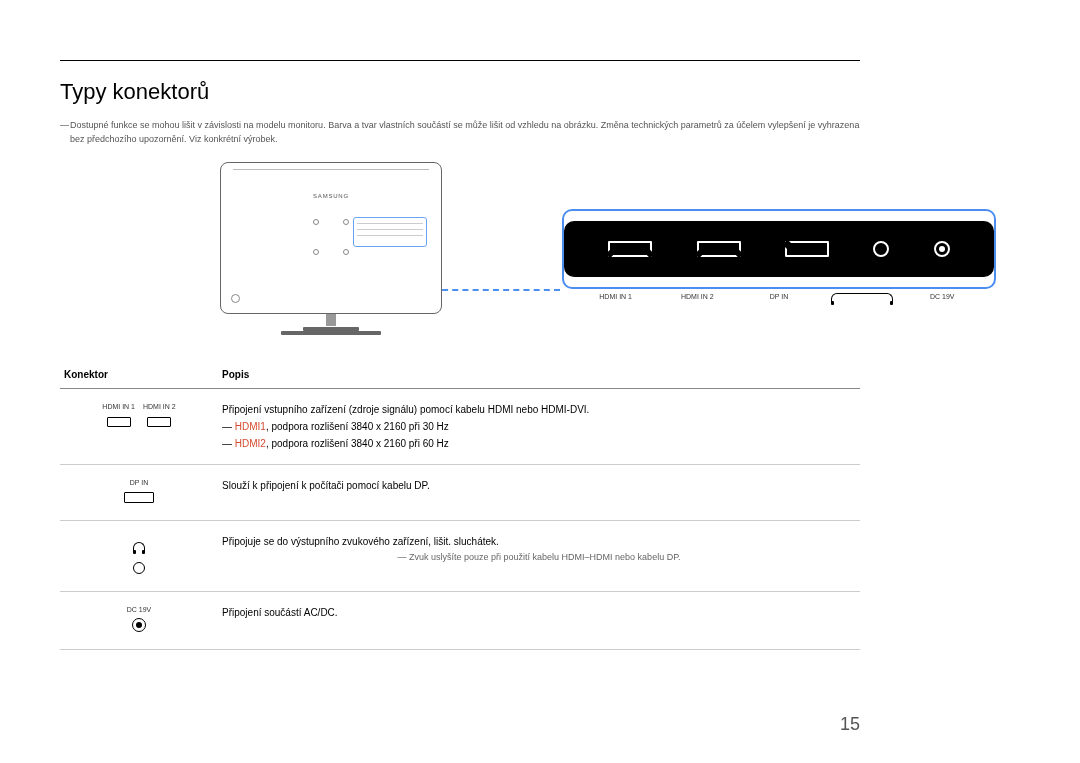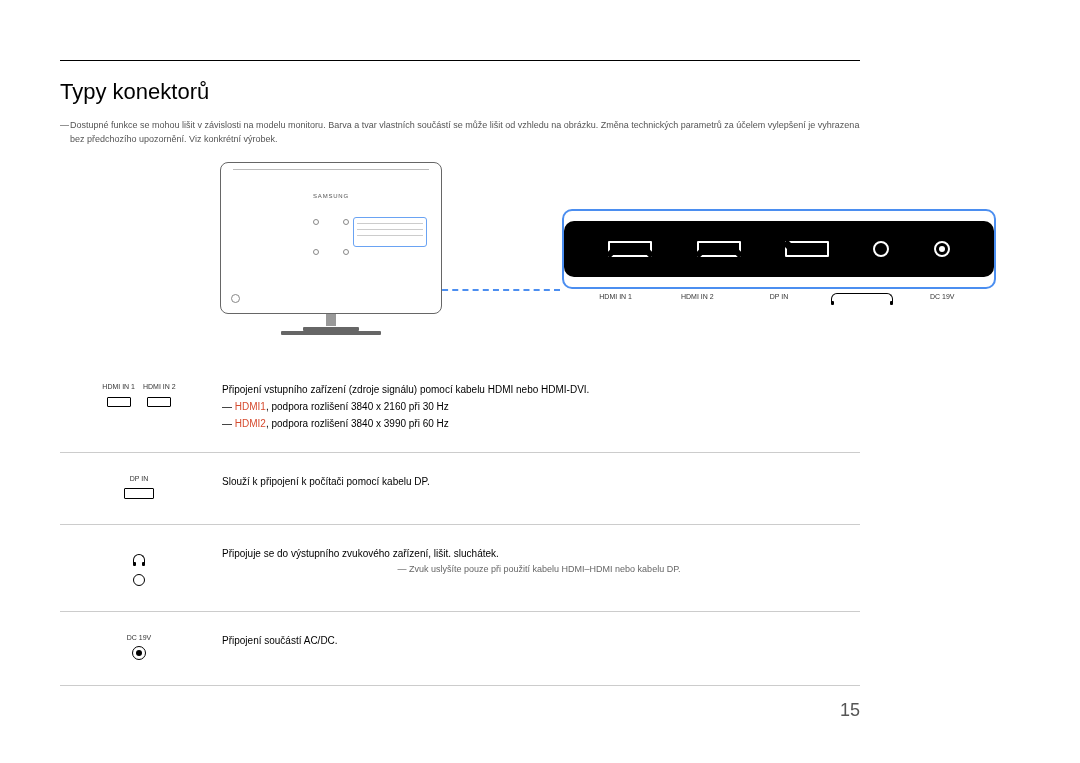--- a/index.html
+++ b/index.html
@@ -37,35 +37,35 @@
 .port-hdmi:after{right:-3px;transform:rotate(-45deg);}
 .port-dp{width:40px;height:12px;border:2px solid #fff;border-radius:1px;position:relative;}
 .port-dp:before{content:"";position:absolute;top:-2px;left:-3px;width:7px;height:7px;background:#000;transform:rotate(45deg);}
 .port-jack{width:12px;height:12px;border:2px solid #fff;border-radius:50%;}
 .port-dot{width:12px;height:12px;border:2px solid #fff;border-radius:50%;position:relative;}
 .port-dot:after{content:"";position:absolute;top:3px;left:3px;width:6px;height:6px;background:#fff;border-radius:50%;}
 .zoom-labels{position:absolute;bottom:-16px;left:0;right:0;display:flex;justify-content:space-evenly;font-size:7px;color:#333;}
 .zoom-labels span{width:60px;text-align:center;}
 .table{width:100%;border-collapse:collapse;font-size:10px;}
 .table th{text-align:left;font-weight:600;font-size:10px;padding:8px 4px;border-bottom:1px solid #888;}
-.table td{padding:20px 4px;vertical-align:top;border-bottom:1px solid #ccc;line-height:1.7;margin-top:6px;}
+.table td{padding:12px 4px;vertical-align:top;border-bottom:1px solid #ccc;line-height:1.7;margin-top:6px;}
 .table td.c1{width:150px;text-align:center;}
 .mini-label{font-size:7px;color:#333;margin-bottom:2px;}
 .mini-hdmi{display:inline-block;width:22px;height:8px;border:1px solid #000;border-radius:1px;margin:0 2px;position:relative;}
 .mini-dp{display:inline-block;width:28px;height:9px;border:1px solid #000;border-radius:1px;position:relative;}
 .mini-jack{display:inline-block;width:10px;height:10px;border:1.2px solid #000;border-radius:50%;}
 .mini-headphone{display:inline-block;width:10px;height:8px;border:1.2px solid #000;border-radius:6px 6px 0 0;border-bottom:none;position:relative;}
 .mini-headphone:before,.mini-headphone:after{content:"";position:absolute;bottom:-3px;width:3px;height:4px;background:#000;border-radius:1px;}
 .mini-headphone:before{left:-1px;}
 .mini-headphone:after{right:-1px;}
 .mini-dc{display:inline-block;width:12px;height:12px;border:1.2px solid #000;border-radius:50%;position:relative;}
 .mini-dc:after{content:"";position:absolute;top:3px;left:3px;width:6px;height:6px;background:#000;border-radius:50%;}
 .red{color:#d64b2f;}
 .subnote{font-size:9px;color:#666;text-align:center;}
-.pagenum{position:absolute;bottom:42px;right:60px;font-size:18px;color:#555;}
+.pagenum{position:absolute;bottom:28px;right:60px;font-size:18px;color:#555;}
 .figure-wrap{position:relative;}
 </style>
 </head>
 <body>
 
 <div class="page">
   <div class="hr"></div>
   <div class="title">Typy konektorů</div>
   <div class="note"><span class="dash">―</span><span>Dostupné funkce se mohou lišit v závislosti na modelu monitoru. Barva a tvar vlastních součástí se může lišit od vzhledu na obrázku. Změna technických parametrů za účelem vylepšení je vyhrazena bez předchozího upozornění. Viz konkrétní výrobek.</span></div>
 
@@ -108,31 +108,35 @@
           <span>DP IN</span>
           <span><span class="mini-headphone"></span></span>
           <span>DC 19V</span>
         </div>
       </div>
     </div>
   </div>
 
   <table class="table">
     <tbody>
+        <tr>
+      <th>Konektor</th>
+      <th>Popis</th>
+    </tr>
     <tr>
       <td class="c1">
         <div style="display:flex;justify-content:center;gap:8px;">
           <div><div class="mini-label">HDMI IN 1</div><span class="mini-hdmi"></span></div>
           <div><div class="mini-label">HDMI IN 2</div><span class="mini-hdmi"></span></div>
         </div>
       </td>
       <td>
         <div>Připojení vstupního zařízení (zdroje signálu) pomocí kabelu HDMI nebo HDMI-DVI.</div>
         <div>― <span class="red">HDMI1</span><span>, podpora rozlišení 3840 x 2160 při 30 Hz</span></div>
-        <div>― <span class="red">HDMI2</span><span>, podpora rozlišení 3840 x 3990 při 60 Hz</span></div>
+        <div>― <span class="red">HDMI2</span><span>, podpora rozlišení 3840 x 2160 při 60 Hz</span></div>
       </td>
     </tr>
     <tr>
       <td class="c1">
         <div class="mini-label">DP IN</div>
         <span class="mini-dp"></span>
       </td>
       <td>Slouží k připojení k počítači pomocí kabelu DP.</td>
     </tr>
     <tr>

